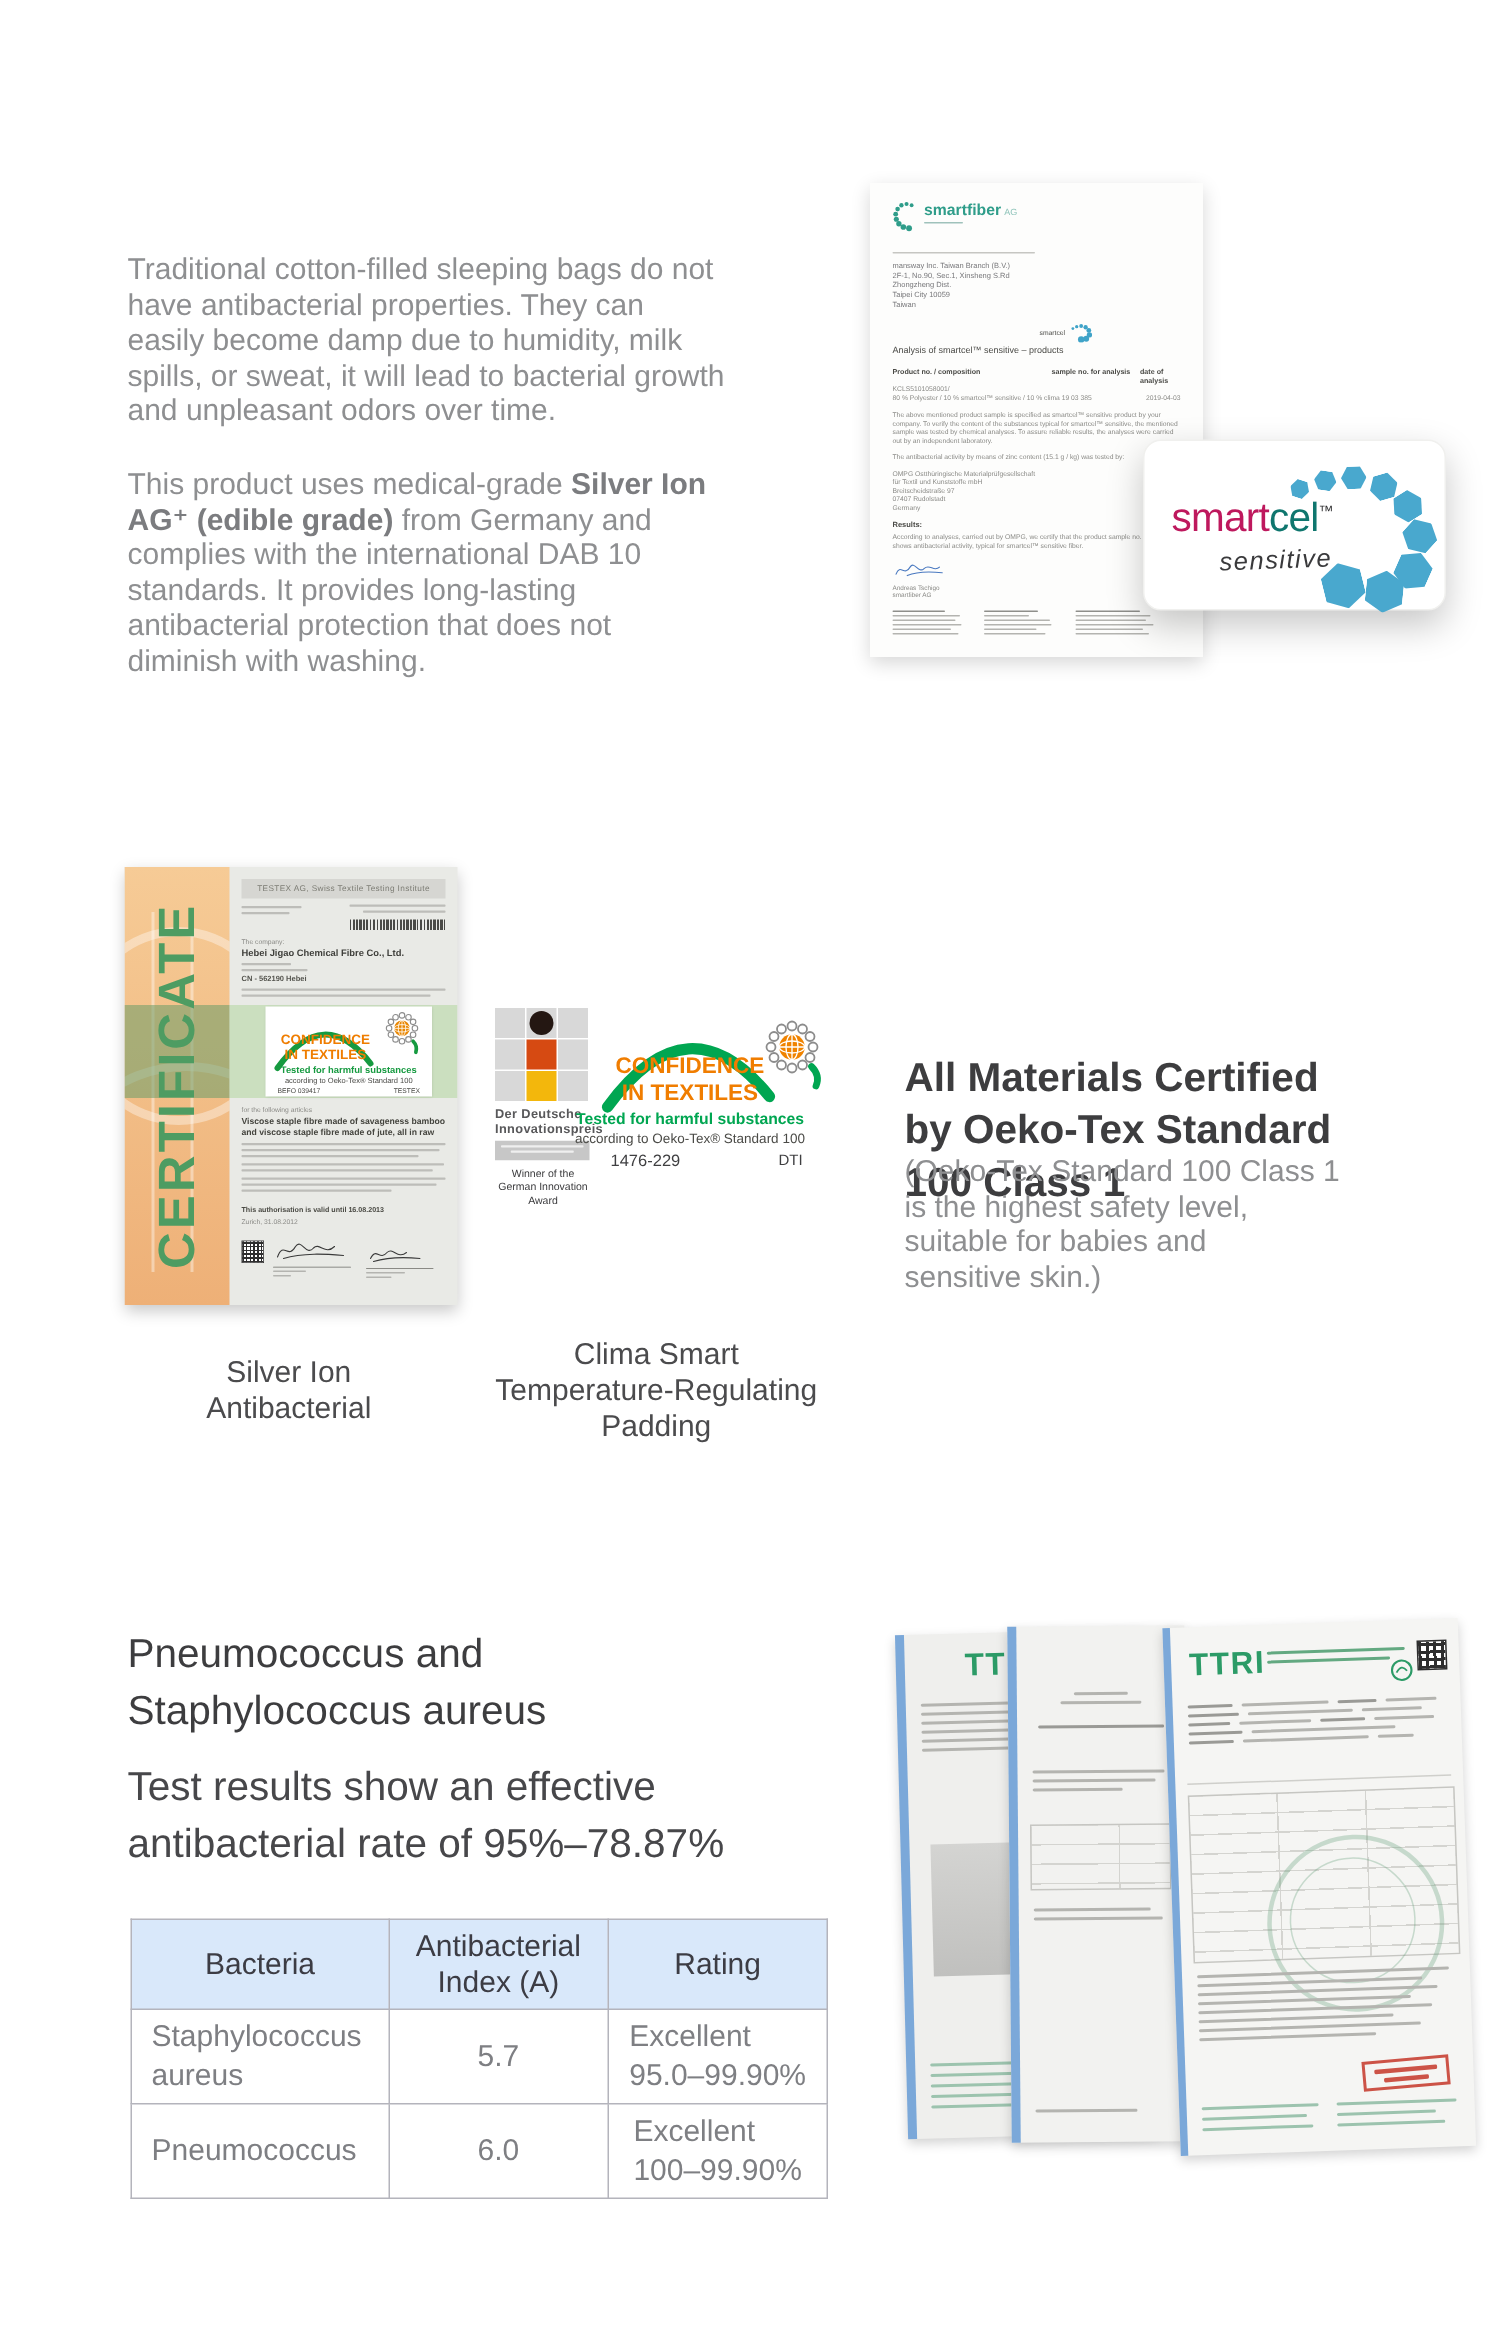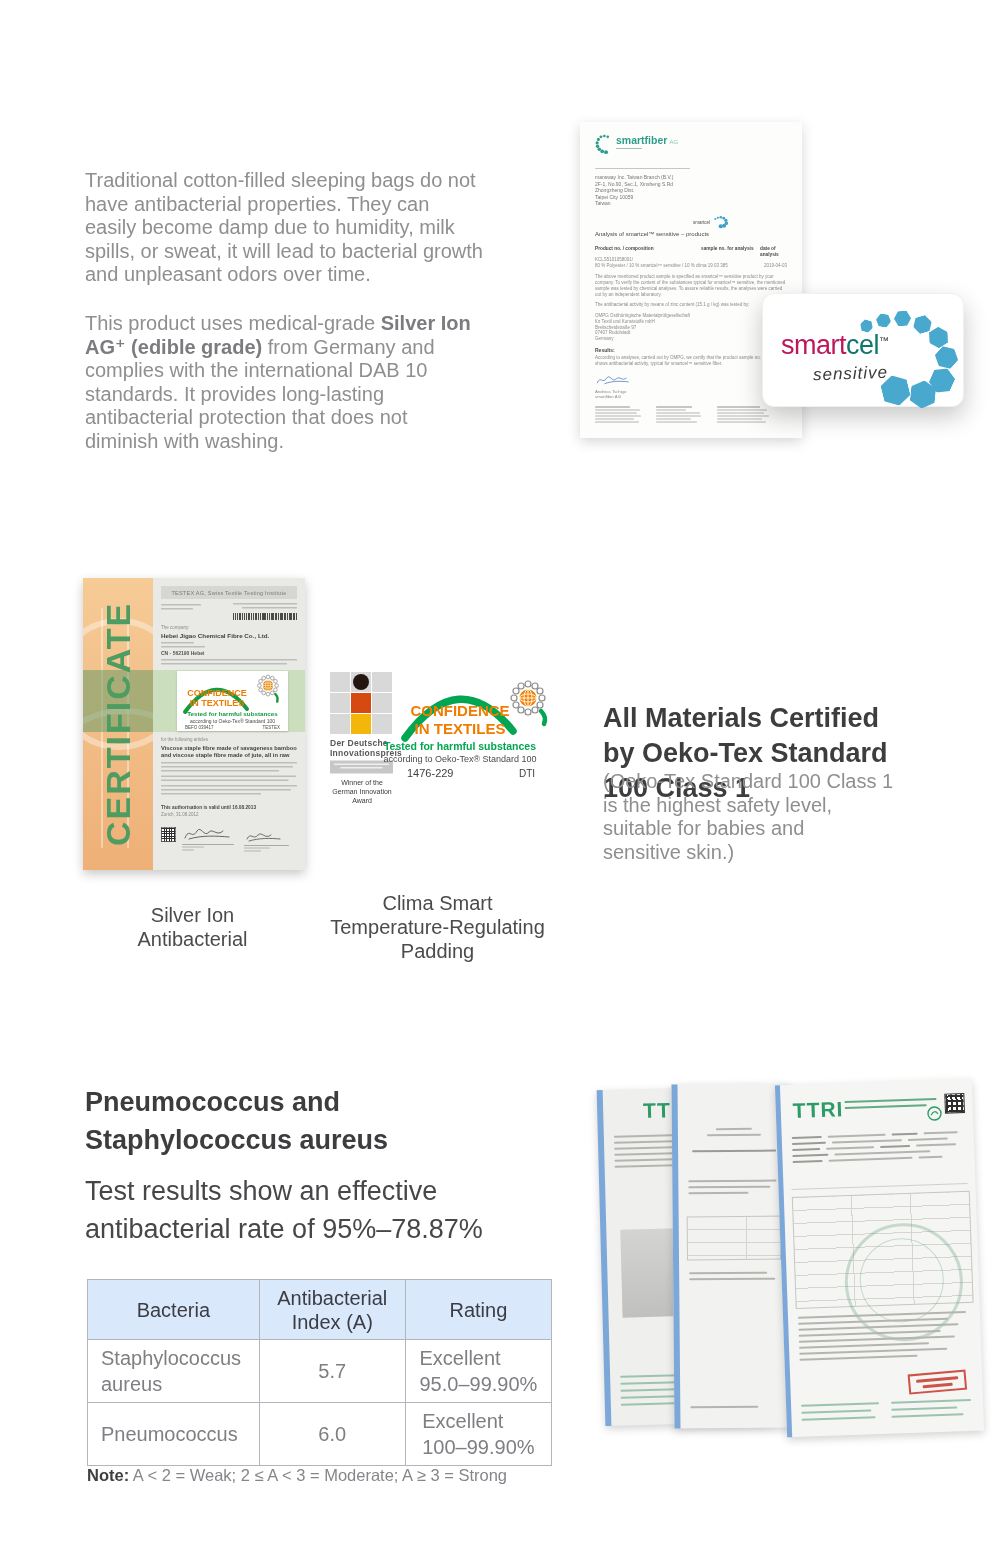--- a/index.html
+++ b/index.html
@@ -2,21 +2,21 @@
 <html><head>
 <meta charset="utf-8">
 <style>
   html,body{margin:0;padding:0;background:#fff;}
   body{font-family:"Liberation Sans","DejaVu Sans",sans-serif;}
   .page{position:relative;width:1000px;height:1550px;background:#ffffff;overflow:hidden;}
   .abs{position:absolute;}
   .pre{white-space:pre-line;}
   .h1{font-size:29px;line-height:39px;font-weight:600;color:#3d3d3f;letter-spacing:.2px;}
   .h2{font-size:27px;line-height:35px;font-weight:600;color:#3d3d3f;}
-  .h3{font-size:27px;line-height:38px;font-weight:700;color:#3d3d3f;}
+  .h3{font-size:27px;line-height:38px;font-weight:400;color:#3d3d3f;}
   .h3b{font-size:27px;line-height:38px;font-weight:500;color:#47474a;}
   .body-text{font-size:20px;line-height:23.5px;color:#8e8f91;}
   .body-text strong{color:#7b7c7f;font-weight:700;}
   .caption{font-size:20px;line-height:24px;font-weight:500;color:#4b4b4d;text-align:center;}
   .half{position:absolute;transform:scale(.5);transform-origin:0 0;}
   .bar{display:block;height:3px;background:#bdbdb9;border-radius:1px;margin:0 0 5px 0;}
   .bar2{display:block;height:2px;background:#b4b4b0;border-radius:1px;margin:0 0 4px 0;}
   .gbar{display:block;height:2px;background:#9cc3ae;border-radius:1px;margin:0 0 5px 0;}
 
   
@@ -397,21 +397,20 @@
       </tr>
       <tr>
         <td class="td-name pre">Pneumococcus</td>
         <td class="td-center">6.0</td>
         <td class="td-rating"><span class="pre">Excellent
 100–99.90%</span></td>
       </tr>
     </tbody>
   </table>
 
-  <div class="abs note" style="left:87px;top:1466px;width:520px;"><b>Note:</b><span> A &lt; 2 = Weak; 2 ≤ A &lt; 3 = Moderate; A ≥ 3 = Strong</span></div>
 
   <div class="abs" style="left:595px;top:1080px;width:402px;height:364px;">
 
     <div class="sheet" style="left:6px;top:8px;width:160px;height:336px;background:#efefed;transform:rotate(-1.5deg);">
       <div class="ttri-logo" style="position:absolute;left:40px;top:10px;">TTRI</div>
       <div style="position:absolute;left:10px;top:46px;width:130px;">
         <span class="bar2" style="width:96px;"></span>
           <span class="bar2" style="width:118px;"></span>
           <span class="bar2" style="width:88px;"></span>
           <span class="bar2" style="width:110px;"></span>

